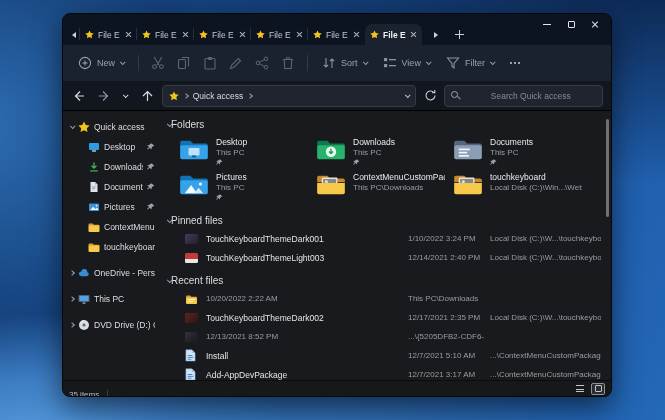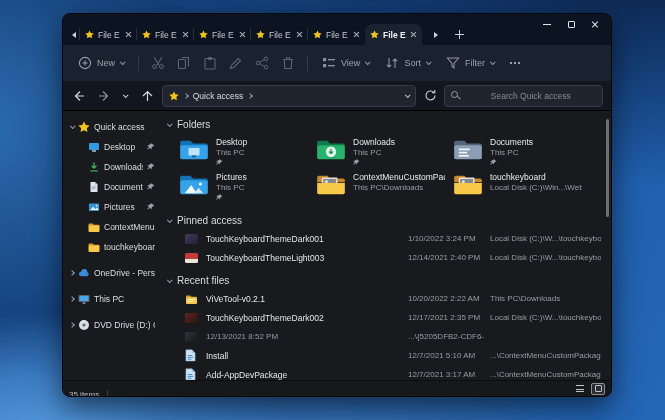--- a/index.html
+++ b/index.html
@@ -72,21 +72,21 @@
   
   .bodyrow { flex:1; display:flex; min-height:0; }
   .sidebar { width:96px; flex:none; padding-top:6px; overflow:hidden; }
   .side-row { height:20px; display:flex; align-items:center; gap:4px; padding:0 4px 0 7px; border-radius:3px; }
   .side-row.child { padding-left:25px; }
   .side-row.group { margin-top:6px; }
   .side-label { font-size:8.5px; color:#dcdfe4; white-space:nowrap; overflow:hidden; flex:1; }
   .side-ico { width:12px; height:12px; flex:none; display:flex; align-items:center; justify-content:center; }
   .pin { flex:none; margin-left:auto; }
   .main { flex:1; position:relative; padding:4px 10px 0 6px; overflow:hidden; }
-  .sec-head { display:flex; align-items:center; gap:6px; padding:4px 0 3px 2px; }
+  .sec-head { display:flex; align-items:center; padding:4px 0 3px 2px; }
   .sec-title { font-size:10px; color:#dadde1; }
   .tiles { display:grid; grid-template-columns:repeat(3,137px); row-gap:6px; padding:4px 0 2px 14px; }
   .tile { display:flex; gap:7px; align-items:flex-start; }
   .ticon { width:30px; height:24px; flex:none; }
   .tile-name { font-size:8.5px; color:#e8eaed; white-space:nowrap; overflow:hidden; max-width:92px; }
   .tile-sub { font-size:8px; color:#989ea6; white-space:nowrap; overflow:hidden; max-width:92px; margin-top:1px; }
   .tile .pin { margin:2px 0 0 0; display:block; }
   .file-row { display:grid; grid-template-columns:15px 196px 76px 1fr; gap:6px; align-items:center; padding:3px 0 3px 20px; height:19px; }
   .row-name { font-size:8.5px; color:#e4e6e9; white-space:nowrap; overflow:hidden; }
   .row-date,.row-path { font-size:8px; color:#979da5; white-space:nowrap; overflow:hidden; }
@@ -368,30 +368,30 @@
         </svg>
       </div>
     <div class="tb-ico">
         <svg width="14" height="14" viewBox="0 0 14 14">
           <use href="#i-trash"></use>
         </svg>
       </div>
     <div class="tb-sep"></div>
     <div class="tb-btn">
       <svg width="14" height="14" viewBox="0 0 14 14">
-          <use href="#i-view"></use>
-        </svg>
-      <span>View</span>
+          <use href="#i-sort"></use>
+        </svg>
+      <span>Sort</span>
       <span class="cv d"></span>
     </div>
     <div class="tb-btn">
       <svg width="14" height="14" viewBox="0 0 14 14">
-          <use href="#i-sort"></use>
-        </svg>
-      <span>Sort</span>
+          <use href="#i-view"></use>
+        </svg>
+      <span>View</span>
       <span class="cv d"></span>
     </div>
     <div class="tb-btn">
       <svg width="14" height="14" viewBox="0 0 14 14">
           <use href="#i-filter"></use>
         </svg>
       <span>Filter</span>
       <span class="cv d"></span>
     </div>
     <div class="tb-ico">
@@ -597,21 +597,21 @@
             </svg>
           <div>
             <div class="tile-name">touchkeyboard</div>
             <div class="tile-sub">Local Disk (C:)\Win...\Web</div>
           </div>
         </div>
       </div>
 
       <div class="sec-head" style="margin-top:8px">
         <span class="cv d"></span>
-        <span class="sec-title">Pinned access</span>
+        <span class="sec-title">Pinned files</span>
       </div>
       <div>
         <div class="file-row">
           <span class="thumb dark"></span>
           <span class="row-name">TouchKeyboardThemeDark001</span>
           <span class="row-date">1/10/2022 3:24 PM</span>
           <span class="row-path">Local Disk (C:)\W...\touchkeyboard</span>
         </div>
         <div class="file-row">
           <span class="thumb red"></span>
@@ -623,21 +623,20 @@
 
       <div class="sec-head" style="margin-top:4px">
         <span class="cv d"></span>
         <span class="sec-title">Recent files</span>
       </div>
       <div>
         <div class="file-row">
           <svg width="13" height="12" viewBox="0 0 12 12">
               <use href="#i-folder-mini-lines"></use>
             </svg>
-          <span class="row-name">ViVeTool-v0.2.1</span>
           <span class="row-date">10/20/2022 2:22 AM</span>
           <span class="row-path">This PC\Downloads</span>
         </div>
         <div class="file-row">
           <span class="thumb darkred"></span>
           <span class="row-name">TouchKeyboardThemeDark002</span>
           <span class="row-date">12/17/2021 2:35 PM</span>
           <span class="row-path">Local Disk (C:)\W...\touchkeyboard</span>
         </div>
         <div class="file-row">

